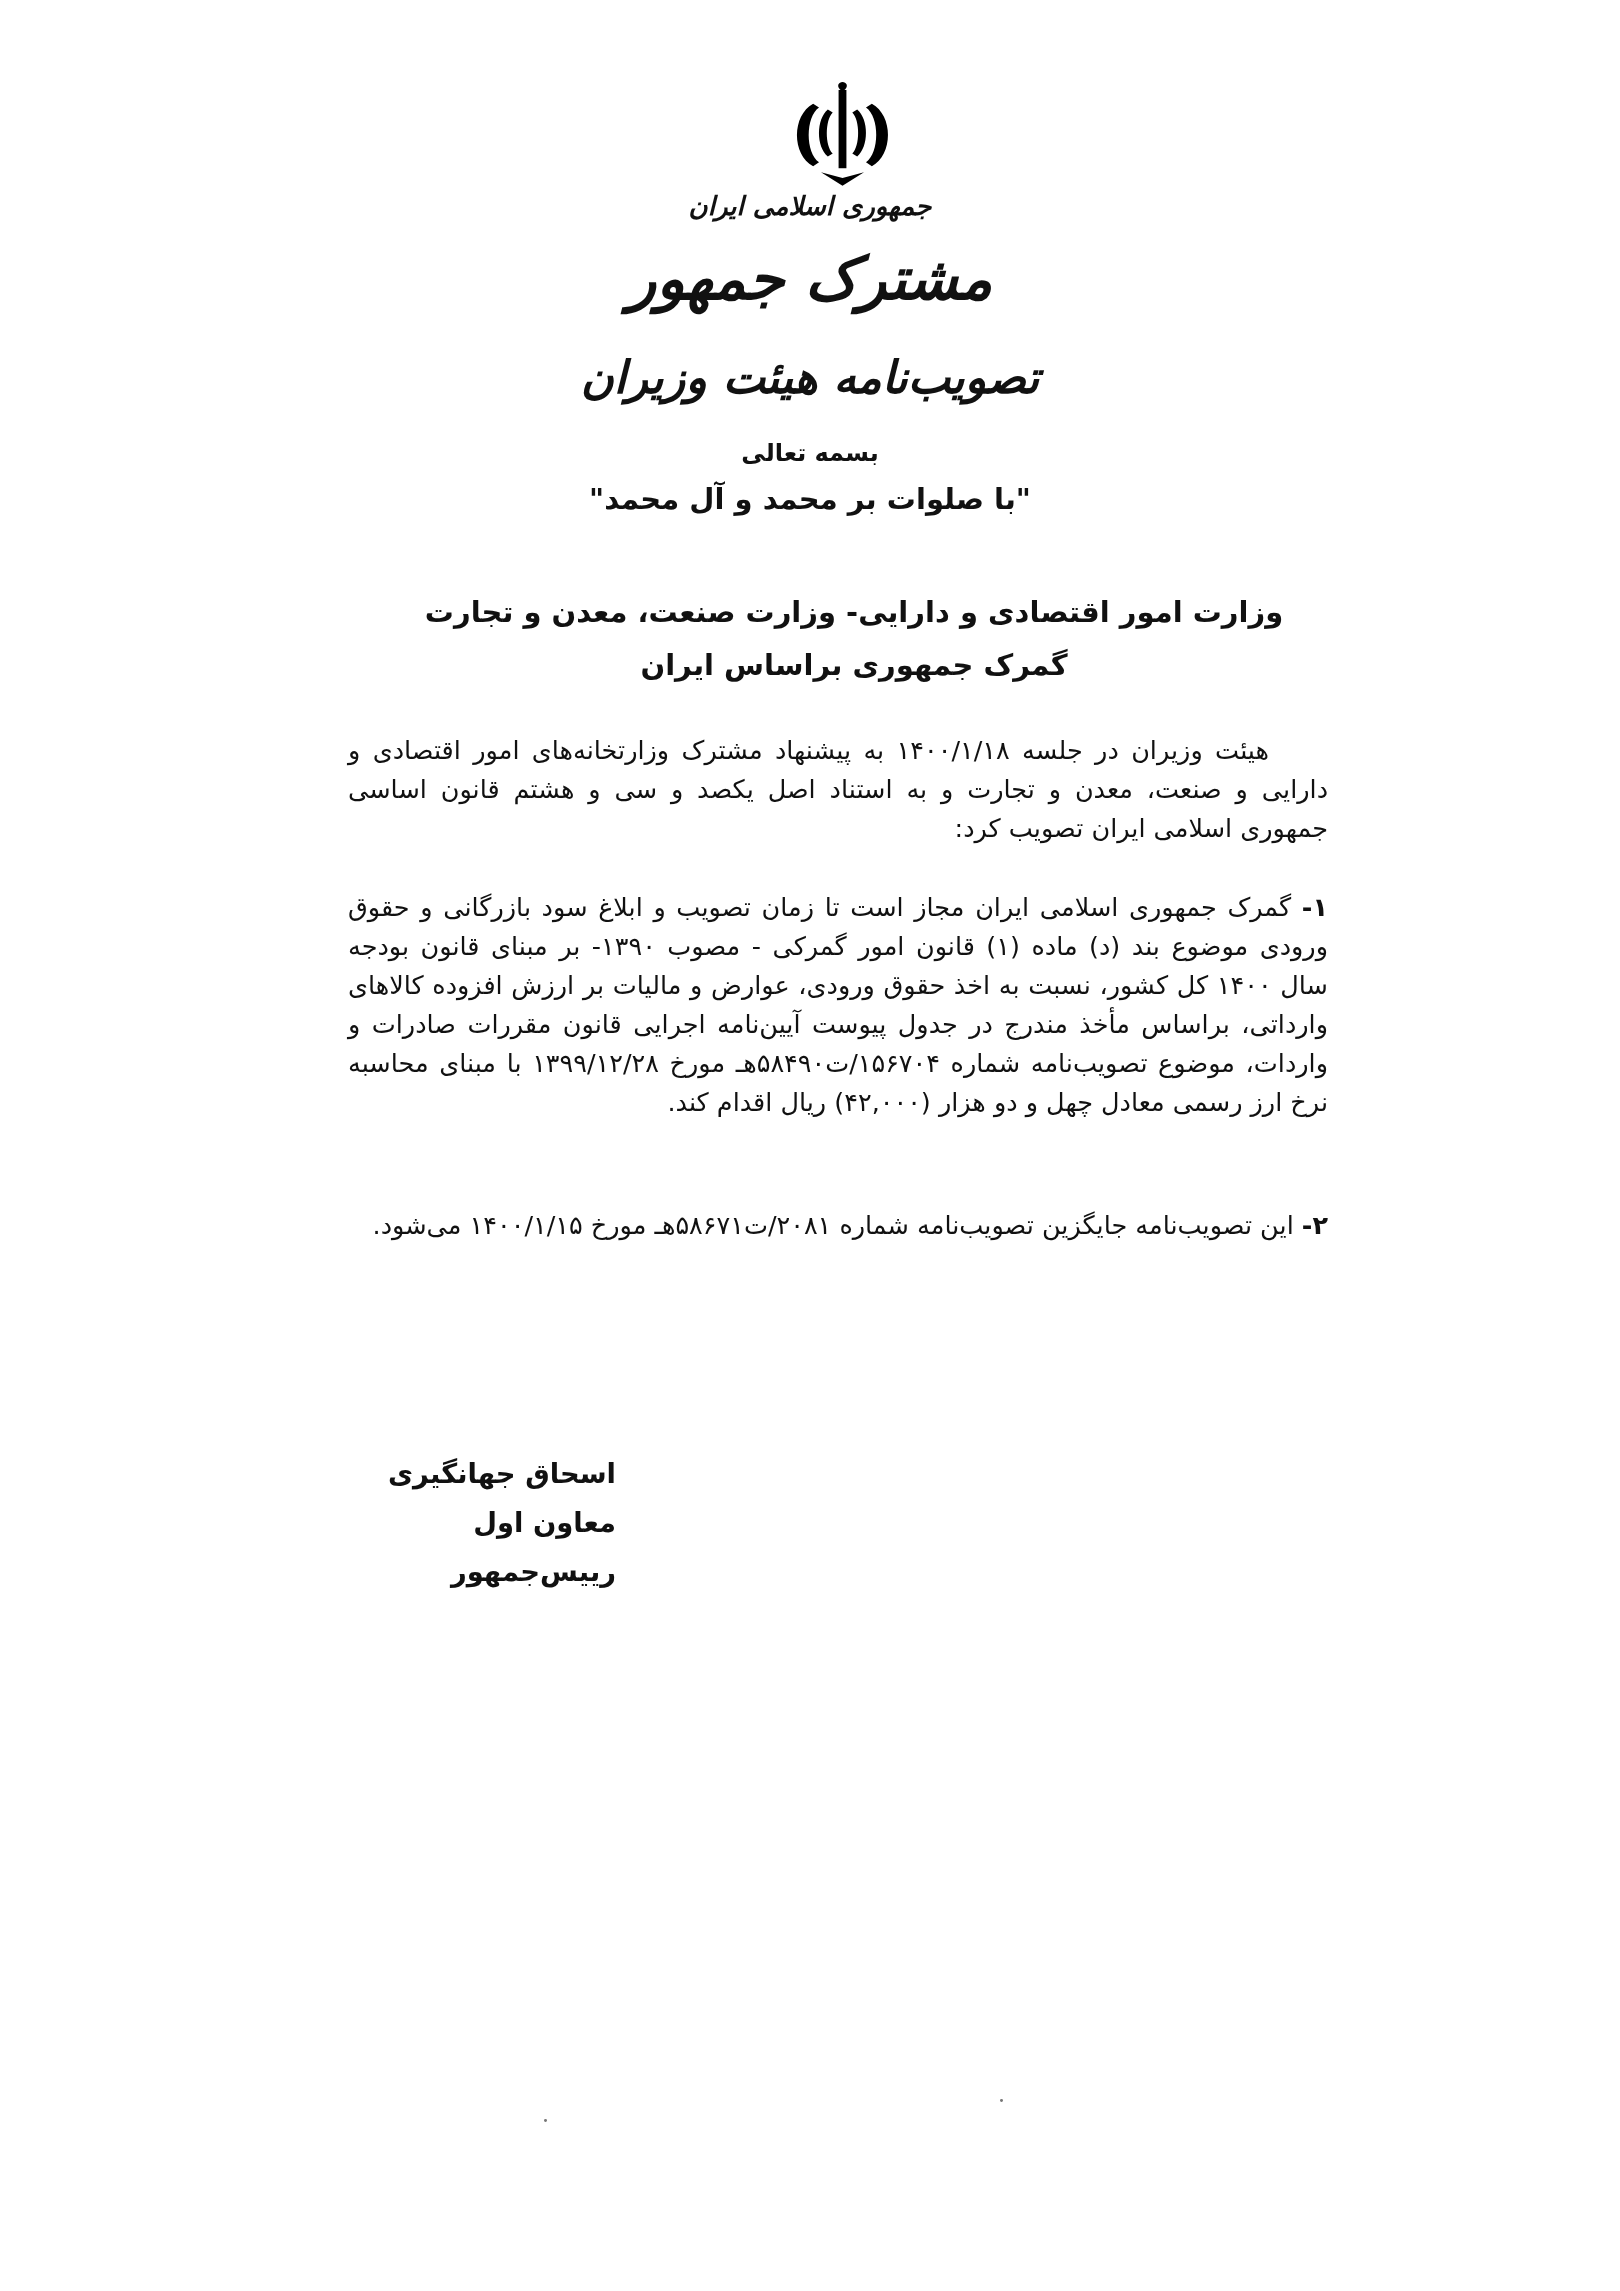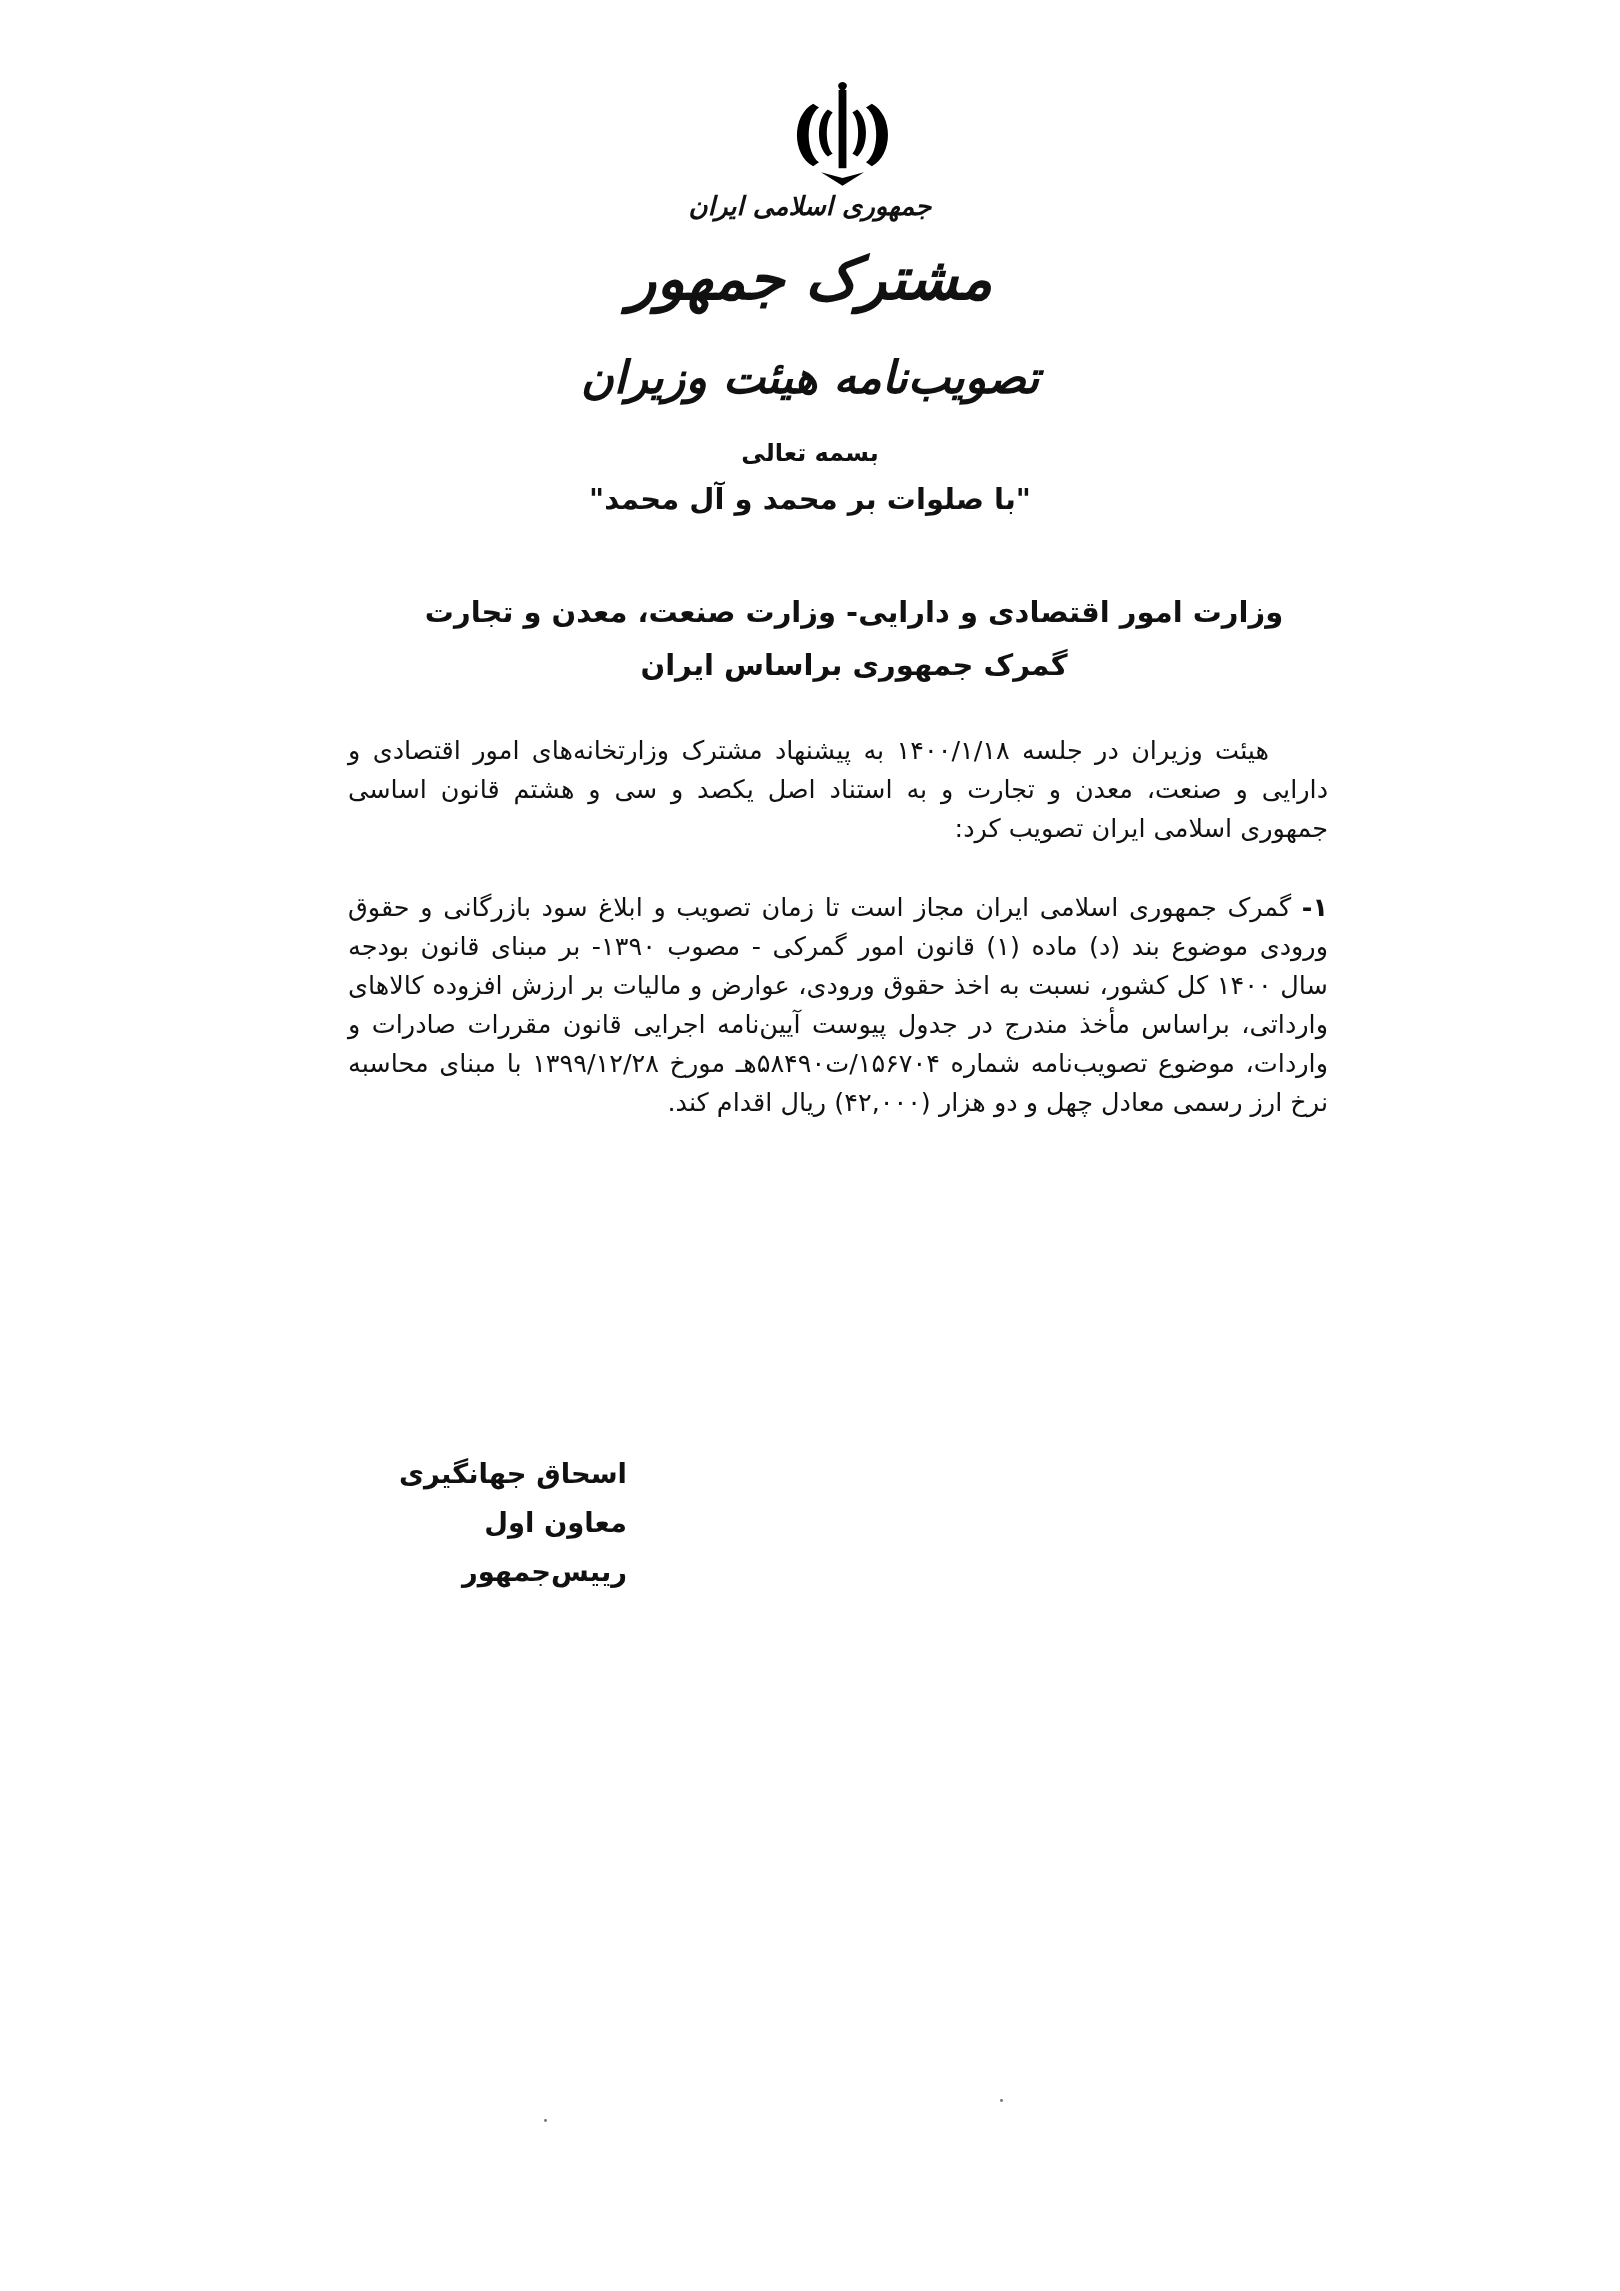--- a/index.html
+++ b/index.html
@@ -15,21 +15,21 @@
   .bism{top:439px;font-size:24px;font-weight:bold;}
   .salavat{top:482px;font-size:29px;font-weight:bold;}
   .recip{top:586px;font-size:29px;font-weight:bold;line-height:53px;padding-left:44px;}
   .body{position:absolute;left:348px;width:980px;direction:rtl;text-align:justify;
         font-size:25.5px;line-height:39px;}
   .body p{margin:0;}
   .intro{top:731px;text-indent:59px;}
   .item1{top:888px;}
   .item2{top:1206px;}
   .num{font-weight:bold;}
-  .sign{position:absolute;left:353px;top:1449px;width:274px;direction:rtl;text-align:right;
+  .sign{position:absolute;left:342px;top:1449px;width:274px;direction:rtl;text-align:right;
         font-size:27.4px;font-weight:bold;line-height:49px;}
   .dot{position:absolute;width:2.9px;height:2.9px;background:#777;border-radius:50%;}
 </style>
 </head>
 <body>
 
 <div class="page">
 
   <svg class="emblem" viewBox="0 0 140 120">
     <g fill="#000">
@@ -56,20 +56,23 @@
   </div>
 
   <div class="body intro">
     <p>هیئت وزیران در جلسه ۱۴۰۰/۱/۱۸ به پیشنهاد مشترک وزارتخانه‌های امور اقتصادی و دارایی و صنعت، معدن و تجارت و به استناد اصل یکصد و سی و هشتم قانون اساسی جمهوری اسلامی ایران تصویب کرد:</p>
   </div>
 
   <div class="body item1">
     <p><span class="num">۱-</span> <span>گمرک جمهوری اسلامی ایران مجاز است تا زمان تصویب و ابلاغ سود بازرگانی و حقوق ورودی موضوع بند (د) ماده (۱) قانون امور گمرکی - مصوب ۱۳۹۰- بر مبنای قانون بودجه سال ۱۴۰۰ کل کشور، نسبت به اخذ حقوق ورودی، عوارض و مالیات بر ارزش افزوده کالاهای وارداتی، براساس مأخذ مندرج در جدول پیوست آیین‌نامه اجرایی قانون مقررات صادرات و واردات، موضوع تصویب‌نامه شماره ۱۵۶۷۰۴/ت۵۸۴۹۰هـ مورخ ۱۳۹۹/۱۲/۲۸ با مبنای محاسبه نرخ ارز رسمی معادل چهل و دو هزار (۴۲,۰۰۰) ریال اقدام کند.</span></p>
   </div>
 
+  <div class="body item2">
+    <p><span class="num">۲-</span> <span>این تصویب‌نامه جایگزین تصویب‌نامه شماره ۲۰۸۱/ت۵۸۶۷۱هـ مورخ ۱۴۰۰/۱/۱۵ می‌شود.</span></p>
+  </div>
 
   <div class="sign">
     <div>اسحاق جهانگیری</div>
     <div>معاون اول رییس‌جمهور</div>
   </div>
 
   <div class="dot" style="left:544px;top:2119px;"></div>
   <div class="dot" style="left:1000px;top:2099px;"></div>
 </div>
 

